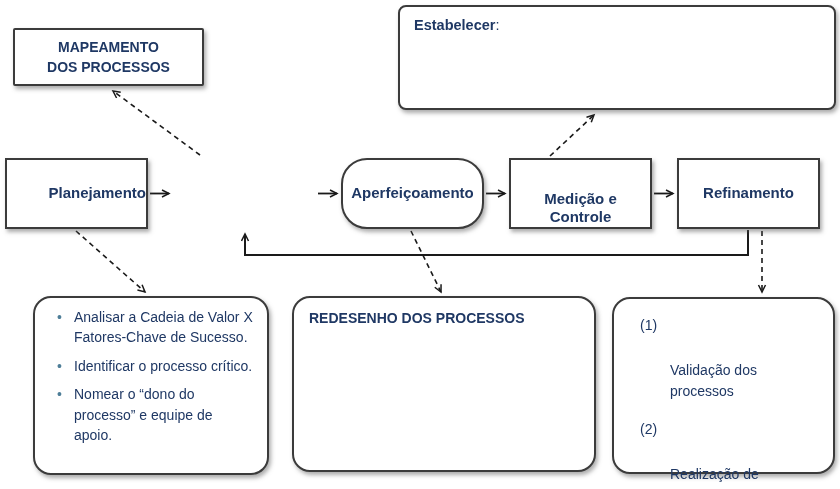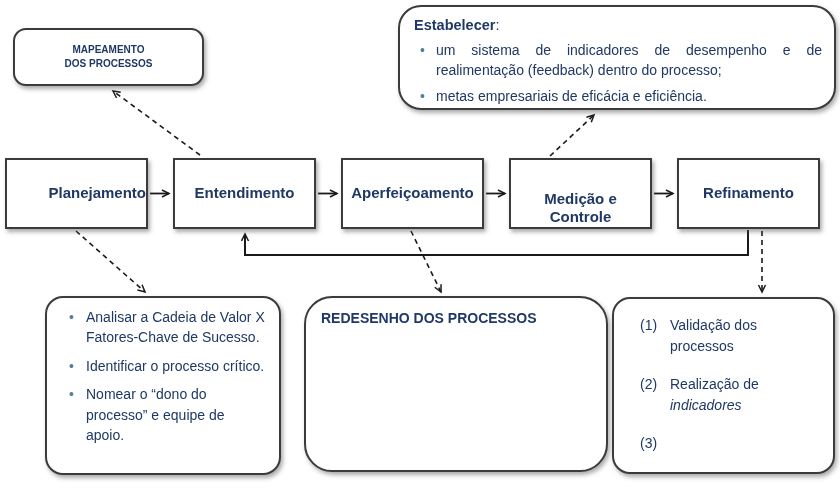--- a/index.html
+++ b/index.html
@@ -31,21 +31,21 @@
     line-height: 1.25;
     white-space: pre-line;
     box-sizing: border-box;
   }
 
   
   .callout {
     position: absolute;
     background: #ffffff;
     border: 2px solid #3b3b3b;
-    border-radius: 23px;
+    border-radius: 8px;
     box-shadow: 2px 3px 4px rgba(90,90,90,0.5);
     box-sizing: border-box;
     font-size: 14px;
     line-height: 1.45;
   }
   .callout-title { font-weight: bold; font-size: 14.5px; }
   .colon { font-weight: normal; }
 
   ul.blist { list-style: none; margin: 0; padding: 0; }
   ul.blist li {
@@ -59,49 +59,49 @@
     left: 0;
     top: 0;
     color: #4e7e98;
     font-size: 14px;
   }
   .justify { text-align: justify; }
 
   
   .map-box {
     left: 13px; top: 28px; width: 191px; height: 58px;
-    border-radius: 13px;
+    border-radius: 2px;
     display: flex; align-items: center; justify-content: center;
     text-align: center;
-    font-weight: bold; font-size: 10px; line-height: 1.45;
+    font-weight: bold; font-size: 14px; line-height: 1.45;
     white-space: pre-line;
   }
 
   
   .est-box { left: 398px; top: 5px; width: 438px; height: 105px; padding: 8px 12px 6px 14px; }
   .est-box ul.blist { margin-top: 5px; }
   .est-box ul.blist li { margin-bottom: 6px; padding-left: 22px; line-height: 1.42; }
   .est-box ul.blist li::before { left: 6px; }
 
   
-  .bl-box { left: 33px; top: 296px; width: 236px; height: 179px; padding: 9px 14px 4px 18px; border-radius: 18px; line-height: 1.46; margin-left: 12px; }
+  .bl-box { left: 33px; top: 296px; width: 236px; height: 179px; padding: 9px 14px 4px 18px; border-radius: 18px; line-height: 1.46; }
   .bl-box ul.blist li { margin-bottom: 8px; padding-left: 21px; }
   .bl-box ul.blist li::before { left: 4px; }
 
   
-  .rd-box { left: 304px; top: 296px; width: 304px; height: 176px; padding: 10px 16px 4px 15px; border-radius: 28px; line-height: 1.5; }
+  .rd-box { left: 292px; top: 296px; width: 304px; height: 176px; padding: 10px 16px 4px 15px; border-radius: 18px; line-height: 1.5; }
   .rd-box .callout-title { margin-bottom: 9px; font-size: 14px; }
   .rd-box ul.blist li { margin-bottom: 9px; padding-left: 23px; }
   .rd-box ul.blist li::before { left: 6px; }
 
   
   .num-box { left: 612px; top: 297px; width: 223px; height: 177px; padding: 16px 10px 4px 26px; border-radius: 18px; line-height: 1.5; }
   .num-item { display: flex; margin-bottom: 17px; }
   .num-item .num { width: 30px; flex: 0 0 30px; }
-  .num-item .ntext { width: 140px; }
+  .num-item .ntext { width: 140px; margin-top: 45px; }
   .num-item .ntext i { font-style: italic; }
 
   svg.wires { position: absolute; left: 0; top: 0; pointer-events: none; }
 </style>
 </head>
 <body>
 
 <div class="stage">
 
   <svg class="wires" width="840" height="489" viewBox="0 0 840 489">
@@ -127,31 +127,24 @@
 
   <div class="callout map-box">
     <span>MAPEAMENTO
 DOS PROCESSOS</span>
   </div>
 
   <div class="callout est-box">
     <div>
       <span class="callout-title">Estabelecer</span><span class="callout-title colon">:</span>
     </div>
-    <ul class="blist">
-      <li>
-          <span class="justify" style="display:block;">um sistema de indicadores de desempenho e de realimentação (feedback) dentro do processo;</span>
-        </li>
-      <li><span>metas empresariais de eficácia e eficiência.</span></li>
-    </ul>
   </div>
 
   <div class="node" style="left:5px;justify-content:flex-end;"><span>Planejamento</span></div>
-  <div class="node" style="left:173px;"><span>Entendimento</span></div>
-  <div class="node" style="left:341px;"><span>Aperfeiçoamento</span></div>
+  <div class="node" style="left:341px;border-radius:26px;"><span>Aperfeiçoamento</span></div>
   <div class="node" style="left:509px;align-items:flex-end;"><span>Medição e
 Controle</span></div>
   <div class="node" style="left:677px;"><span>Refinamento</span></div>
 
   <div class="callout bl-box">
     <ul class="blist">
       <li><span>Analisar a Cadeia de Valor X Fatores-Chave de Sucesso.</span></li>
       <li><span>Identificar o processo crítico.</span></li>
       <li><span>Nomear o “dono do processo”  e equipe de apoio.</span></li>
     </ul>

